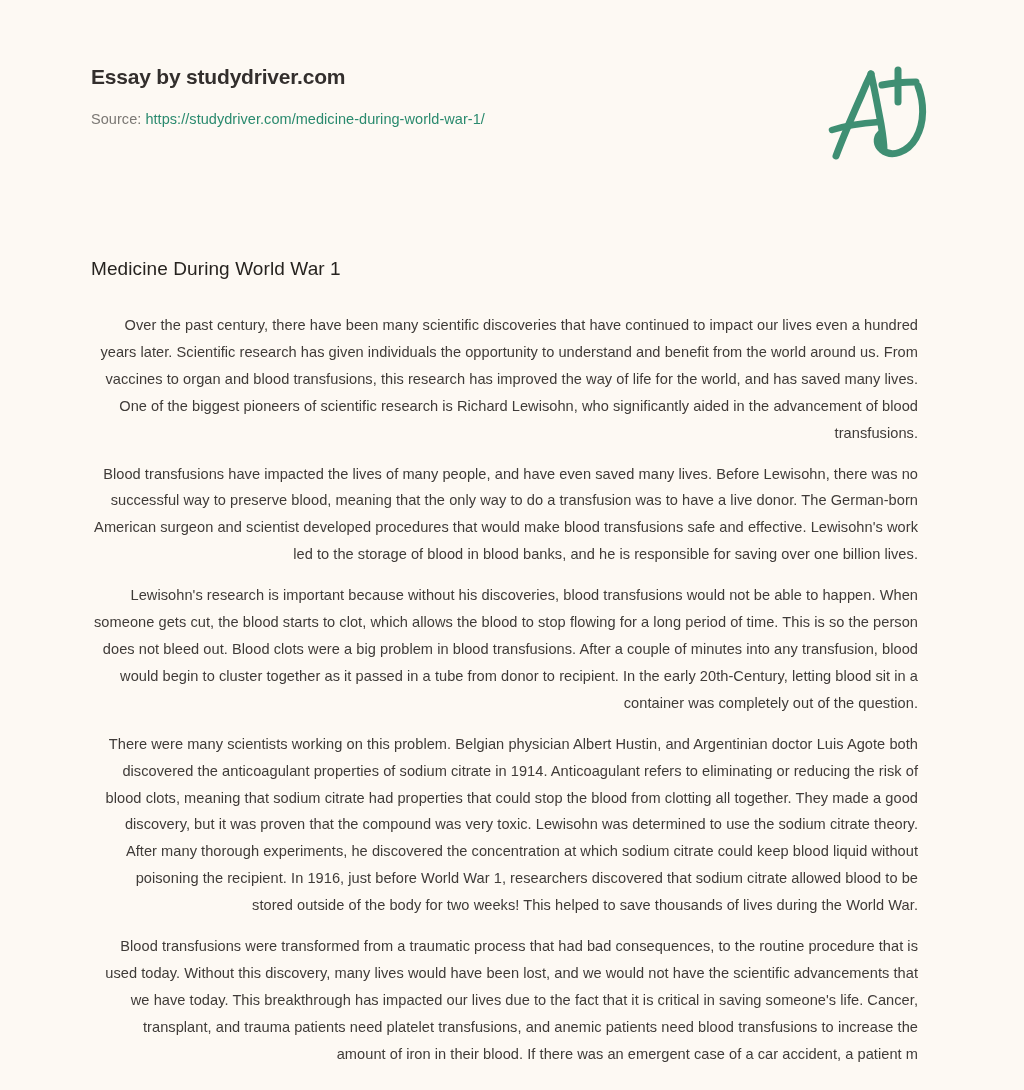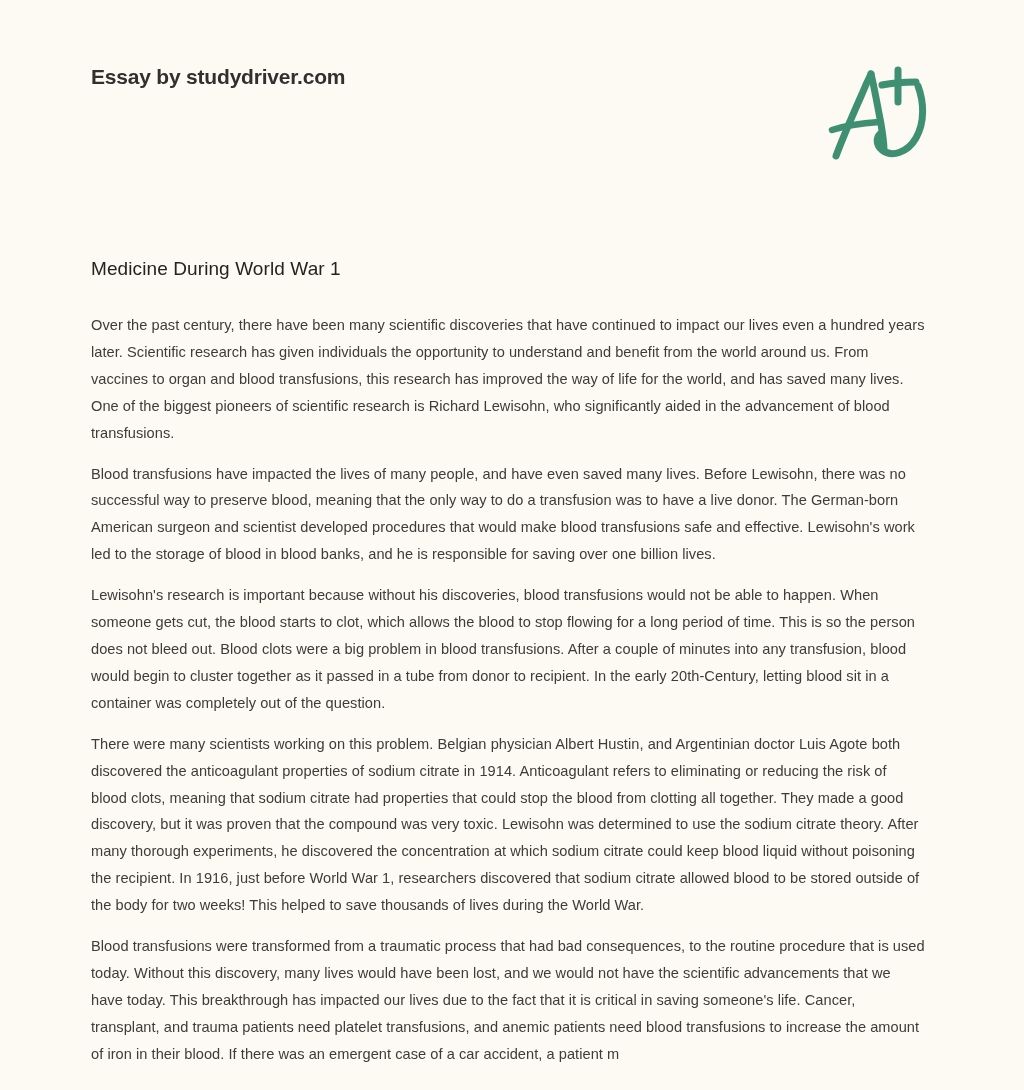--- a/index.html
+++ b/index.html
@@ -77,38 +77,39 @@
   }
 
   
   .article {
     position: absolute;
     left: 91px;
     top: 312px;
     width: 843px;
   }
   .article p {
-    margin: 0 8px 14px 0;
+    margin: 0 16px 14px 0;
     font-size: 14.6px;
     line-height: 26.9px;
     color: #3f3b38;
-    text-align: left;
+    text-align: right;
     letter-spacing: 0.05px;
   }
   .article p:last-child {
     margin-bottom: 0;
   }
 </style>
 </head>
 <body>
 
 <div class="page">
 
   <div class="header">
     <p class="brand-line">Essay by studydriver.com</p>
+    <p class="source-line"><span>Source:</span> <a class="source-link" href="#">https://studydriver.com/medicine-during-world-war-1/</a></p>
   </div>
 
   <div class="logo" title="A+">
     <svg viewBox="0 0 130 124" xmlns="http://www.w3.org/2000/svg" aria-hidden="true">
       <g fill="none" stroke="#3f8f73" stroke-linecap="round" stroke-linejoin="round">
 
         <path d="M30 104 C 36 88, 48 60, 56 42 C 60 32, 63 26, 65 22" stroke-width="7"></path>
 
         <path d="M65 22 C 68 34, 72 56, 75 72 C 77 84, 78 92, 78 98" stroke-width="7"></path>
 

